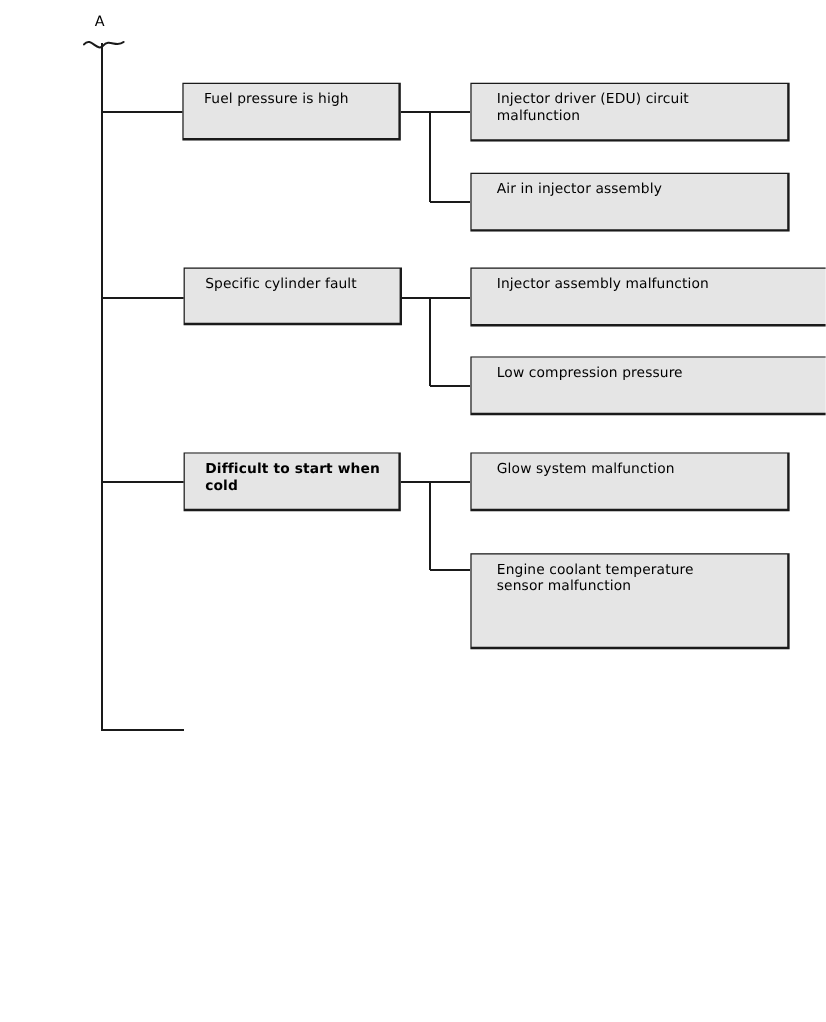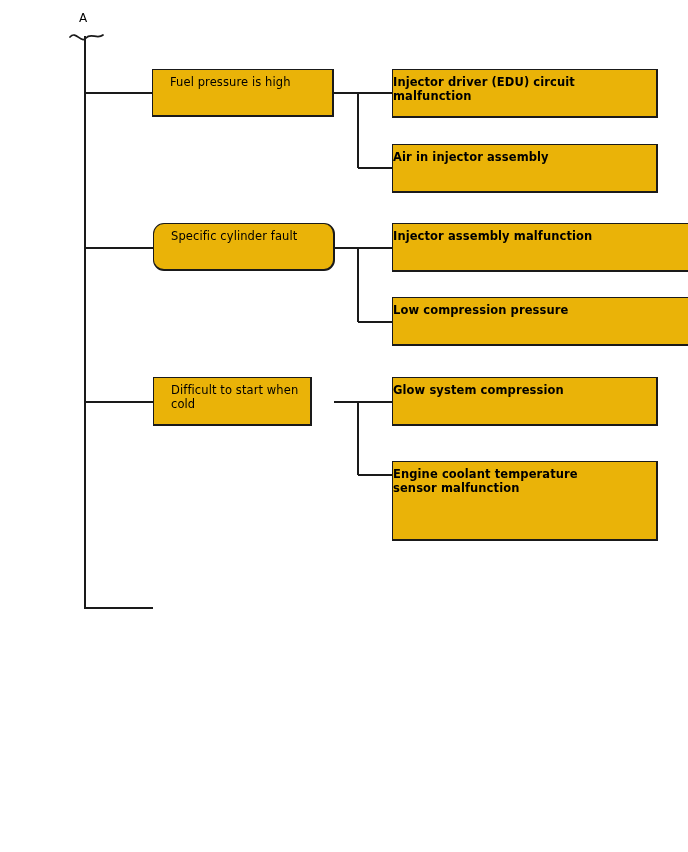--- a/index.html
+++ b/index.html
@@ -20,36 +20,35 @@
     position: absolute;
     left: 0;
     top: 0;
     width: 688px;
     height: 852px;
   }
 
   .node-box {
     position: absolute;
     box-sizing: border-box;
-    background: #eab308;
+    background: #e5e5e5;
     border: 1px solid #1a1a1a;
     border-right-width: 2px;
     border-bottom-width: 2px;
     padding: 6px 8px 6px 17px;
     font-size: 11.5px;
     line-height: 13.5px;
     letter-spacing: 0.1px;
     color: #000000;
     white-space: pre-line;
     z-index: 3;
   }
 
   .node-box.pad-left-small {
-    padding-left: 0;
-    font-weight: bold;
+    padding-left: 21px;
   }
 
   .trunk-label {
     position: absolute;
     font-size: 12px;
     line-height: 12px;
     color: #000000;
     z-index: 4;
   }
 
@@ -106,27 +105,27 @@
 
   <div class="trunk-label" style="left:79px; top:12px;">A</div>
 
   <div class="node-box" style="left:152px; top:69px; width:182px; height:48px;">Fuel pressure is high</div>
 
   <div class="node-box pad-left-small" style="left:392px; top:69px; width:266px; height:49px;">Injector driver (EDU) circuit
 malfunction</div>
 
   <div class="node-box pad-left-small" style="left:392px; top:144px; width:266px; height:49px;">Air in injector assembly</div>
 
-  <div class="node-box" style="left:153px; top:223px; width:182px; height:48px;border-radius:11px;">Specific cylinder fault</div>
+  <div class="node-box" style="left:153px; top:223px; width:182px; height:48px;">Specific cylinder fault</div>
 
   <div class="node-box pad-left-small" style="left:392px; top:223px; width:303px; height:49px;">Injector assembly malfunction</div>
 
   <div class="node-box pad-left-small" style="left:392px; top:297px; width:320px; height:49px;">Low compression pressure</div>
 
-  <div class="node-box" style="left:153px; top:377px; width:159px; height:49px;">Difficult to start when cold</div>
+  <div class="node-box" style="left:153px; top:377px; width:181px; height:49px;font-weight:bold;">Difficult to start when cold</div>
 
-  <div class="node-box pad-left-small" style="left:392px; top:377px; width:266px; height:49px;">Glow system compression</div>
+  <div class="node-box pad-left-small" style="left:392px; top:377px; width:266px; height:49px;">Glow system malfunction</div>
 
   <div class="node-box pad-left-small" style="left:392px; top:450px; width:266px; height:80px;margin-top:11px;">Engine coolant temperature
 sensor malfunction</div>
 
 
 </div>
 
 </body></html>

